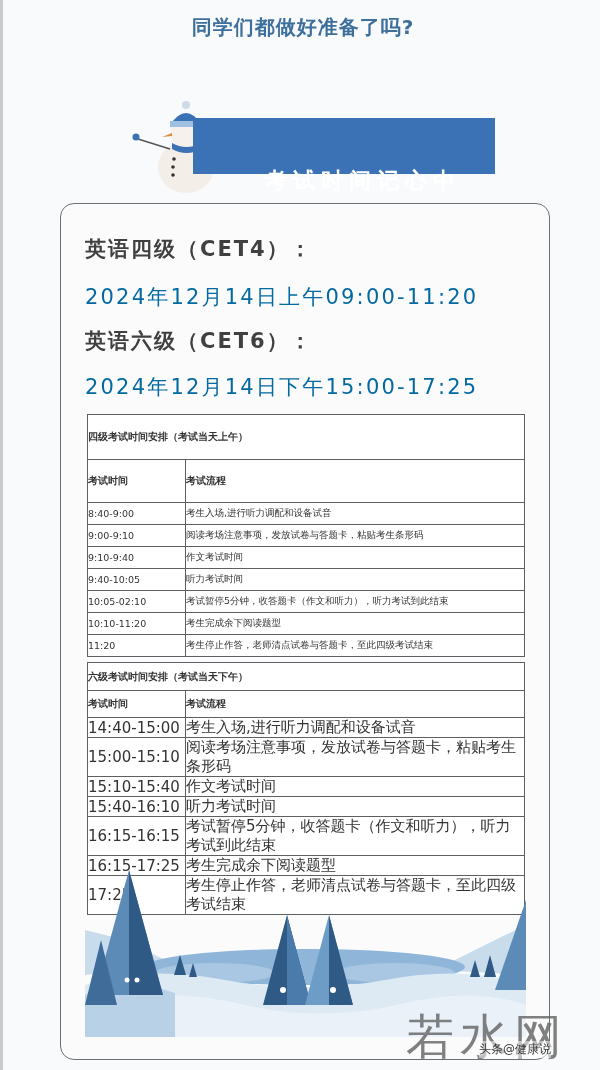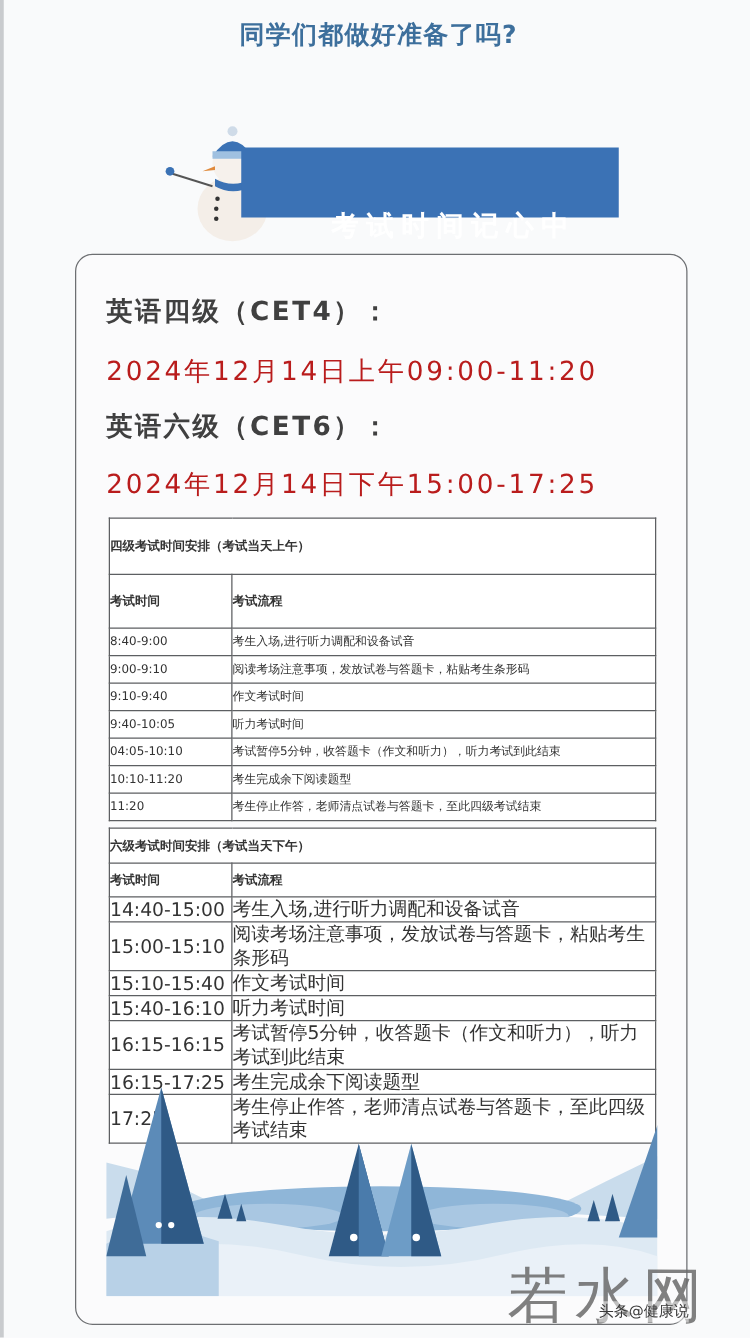--- a/index.html
+++ b/index.html
@@ -22,21 +22,21 @@
     position: absolute; left: 262px; top: 131px; font-size: 22px; font-weight: bold;
     color: #ffffff; letter-spacing: 6px; margin-top: 35px;
   }
   .snowman { position: absolute; left: 125px; top: 95px; width: 110px; height: 100px; }
 
   .card {
     position: absolute; left: 57px; top: 203px; width: 490px; height: 857px;
     border: 1.5px solid #6d6f72; border-radius: 14px; background: #fbfbfc;
   }
   .lvl { position: absolute; left: 82px; font-size: 21px; font-weight: bold; color: #404040; letter-spacing: 2px; }
-  .dt  { position: absolute; left: 82px; font-size: 21px; color: #b91c1c; letter-spacing: 2.2px; }
+  .dt  { position: absolute; left: 82px; font-size: 21px; color: #0369a1; letter-spacing: 2.2px; }
 
   table.sched {
     position: absolute; left: 84px; width: 438px; border-collapse: collapse;
     background: #ffffff; font-family: "DejaVu Sans", sans-serif;
   }
   table.sched td, table.sched th {
     border: 1px solid #5d5f62; text-align: left; color: #333;
     font-size: 9.5px; font-weight: normal; padding: 0;
   }
   table.sched .title td { font-weight: bold; font-size: 10px; }
@@ -113,21 +113,21 @@
       </tr>
   <tr class="row">
         <td class="time">9:10-9:40</td>
         <td>作文考试时间</td>
       </tr>
   <tr class="row">
         <td class="time">9:40-10:05</td>
         <td>听力考试时间</td>
       </tr>
   <tr class="row">
-        <td class="time">04:05-10:10</td>
+        <td class="time">10:05-02:10</td>
         <td>考试暂停5分钟，收答题卡（作文和听力），听力考试到此结束</td>
       </tr>
   <tr class="row">
         <td class="time">10:10-11:20</td>
         <td>考生完成余下阅读题型</td>
       </tr>
   <tr class="row">
         <td class="time">11:20</td>
         <td>考生停止作答，老师清点试卷与答题卡，至此四级考试结束</td>
       </tr>

